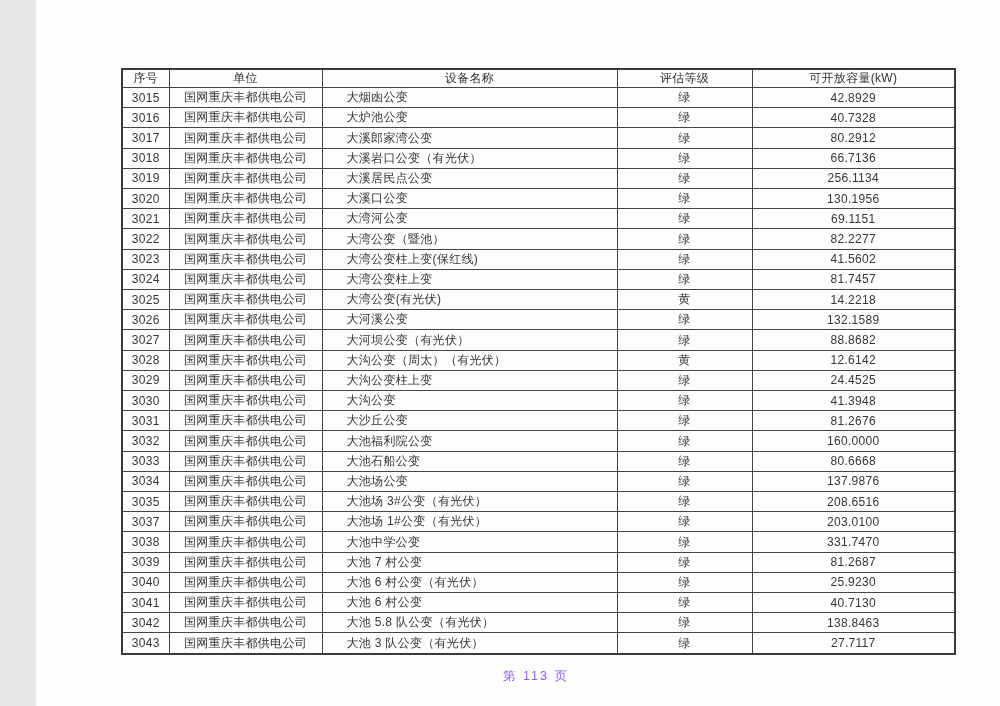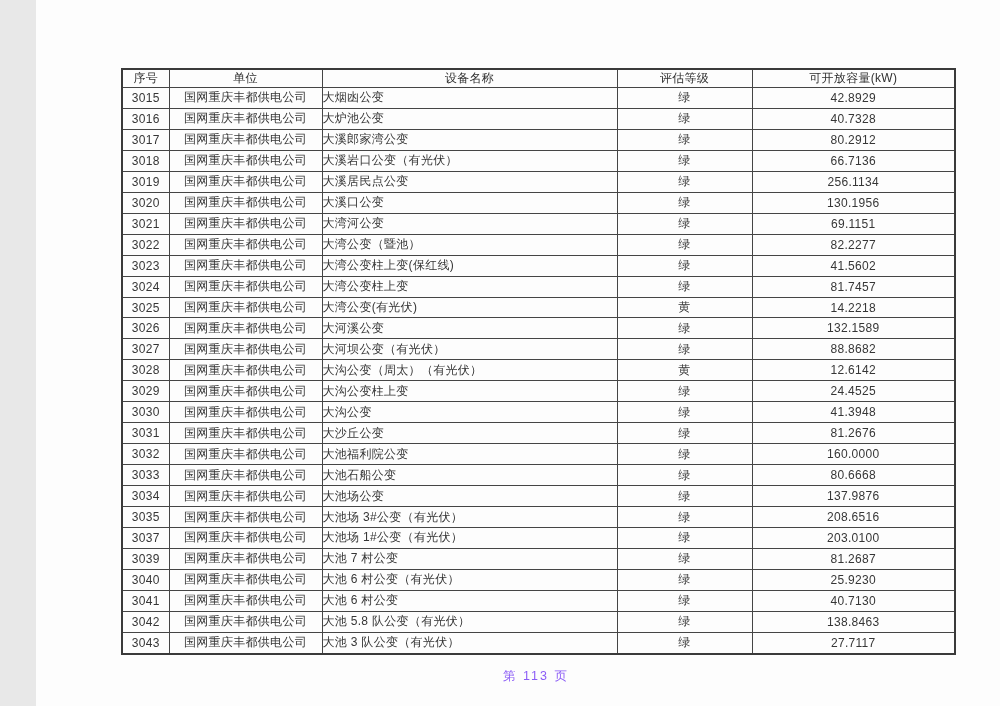--- a/index.html
+++ b/index.html
@@ -40,21 +40,21 @@
     letter-spacing: 0.3px;
   }
   table.doc-table {
     border: 2px solid #3a3a3a;
   }
   table.doc-table thead th {
     color: #303030;
   }
   table.doc-table td.col2 {
     text-align: left;
-    padding-left: 0;
+    padding-left: 24px;
   }
   col.c0 { width: 47px;  }
   col.c1 { width: 153px; }
   col.c2 { width: 295px; }
   col.c3 { width: 135px; }
   col.c4 { width: 203px; }
   .footer {
     position: absolute;
     left: 0;
     top: 668px;
@@ -236,20 +236,27 @@
           <td class="col4">208.6516</td>
         </tr>
         <tr>
           <td class="col0">3037</td>
           <td class="col1">国网重庆丰都供电公司</td>
           <td class="col2">大池场 1#公变（有光伏）</td>
           <td class="col3">绿</td>
           <td class="col4">203.0100</td>
         </tr>
         <tr>
+          <td class="col0">3038</td>
+          <td class="col1">国网重庆丰都供电公司</td>
+          <td class="col2">大池中学公变</td>
+          <td class="col3">绿</td>
+          <td class="col4">331.7470</td>
+        </tr>
+        <tr>
           <td class="col0">3039</td>
           <td class="col1">国网重庆丰都供电公司</td>
           <td class="col2">大池 7 村公变</td>
           <td class="col3">绿</td>
           <td class="col4">81.2687</td>
         </tr>
         <tr>
           <td class="col0">3040</td>
           <td class="col1">国网重庆丰都供电公司</td>
           <td class="col2">大池 6 村公变（有光伏）</td>

